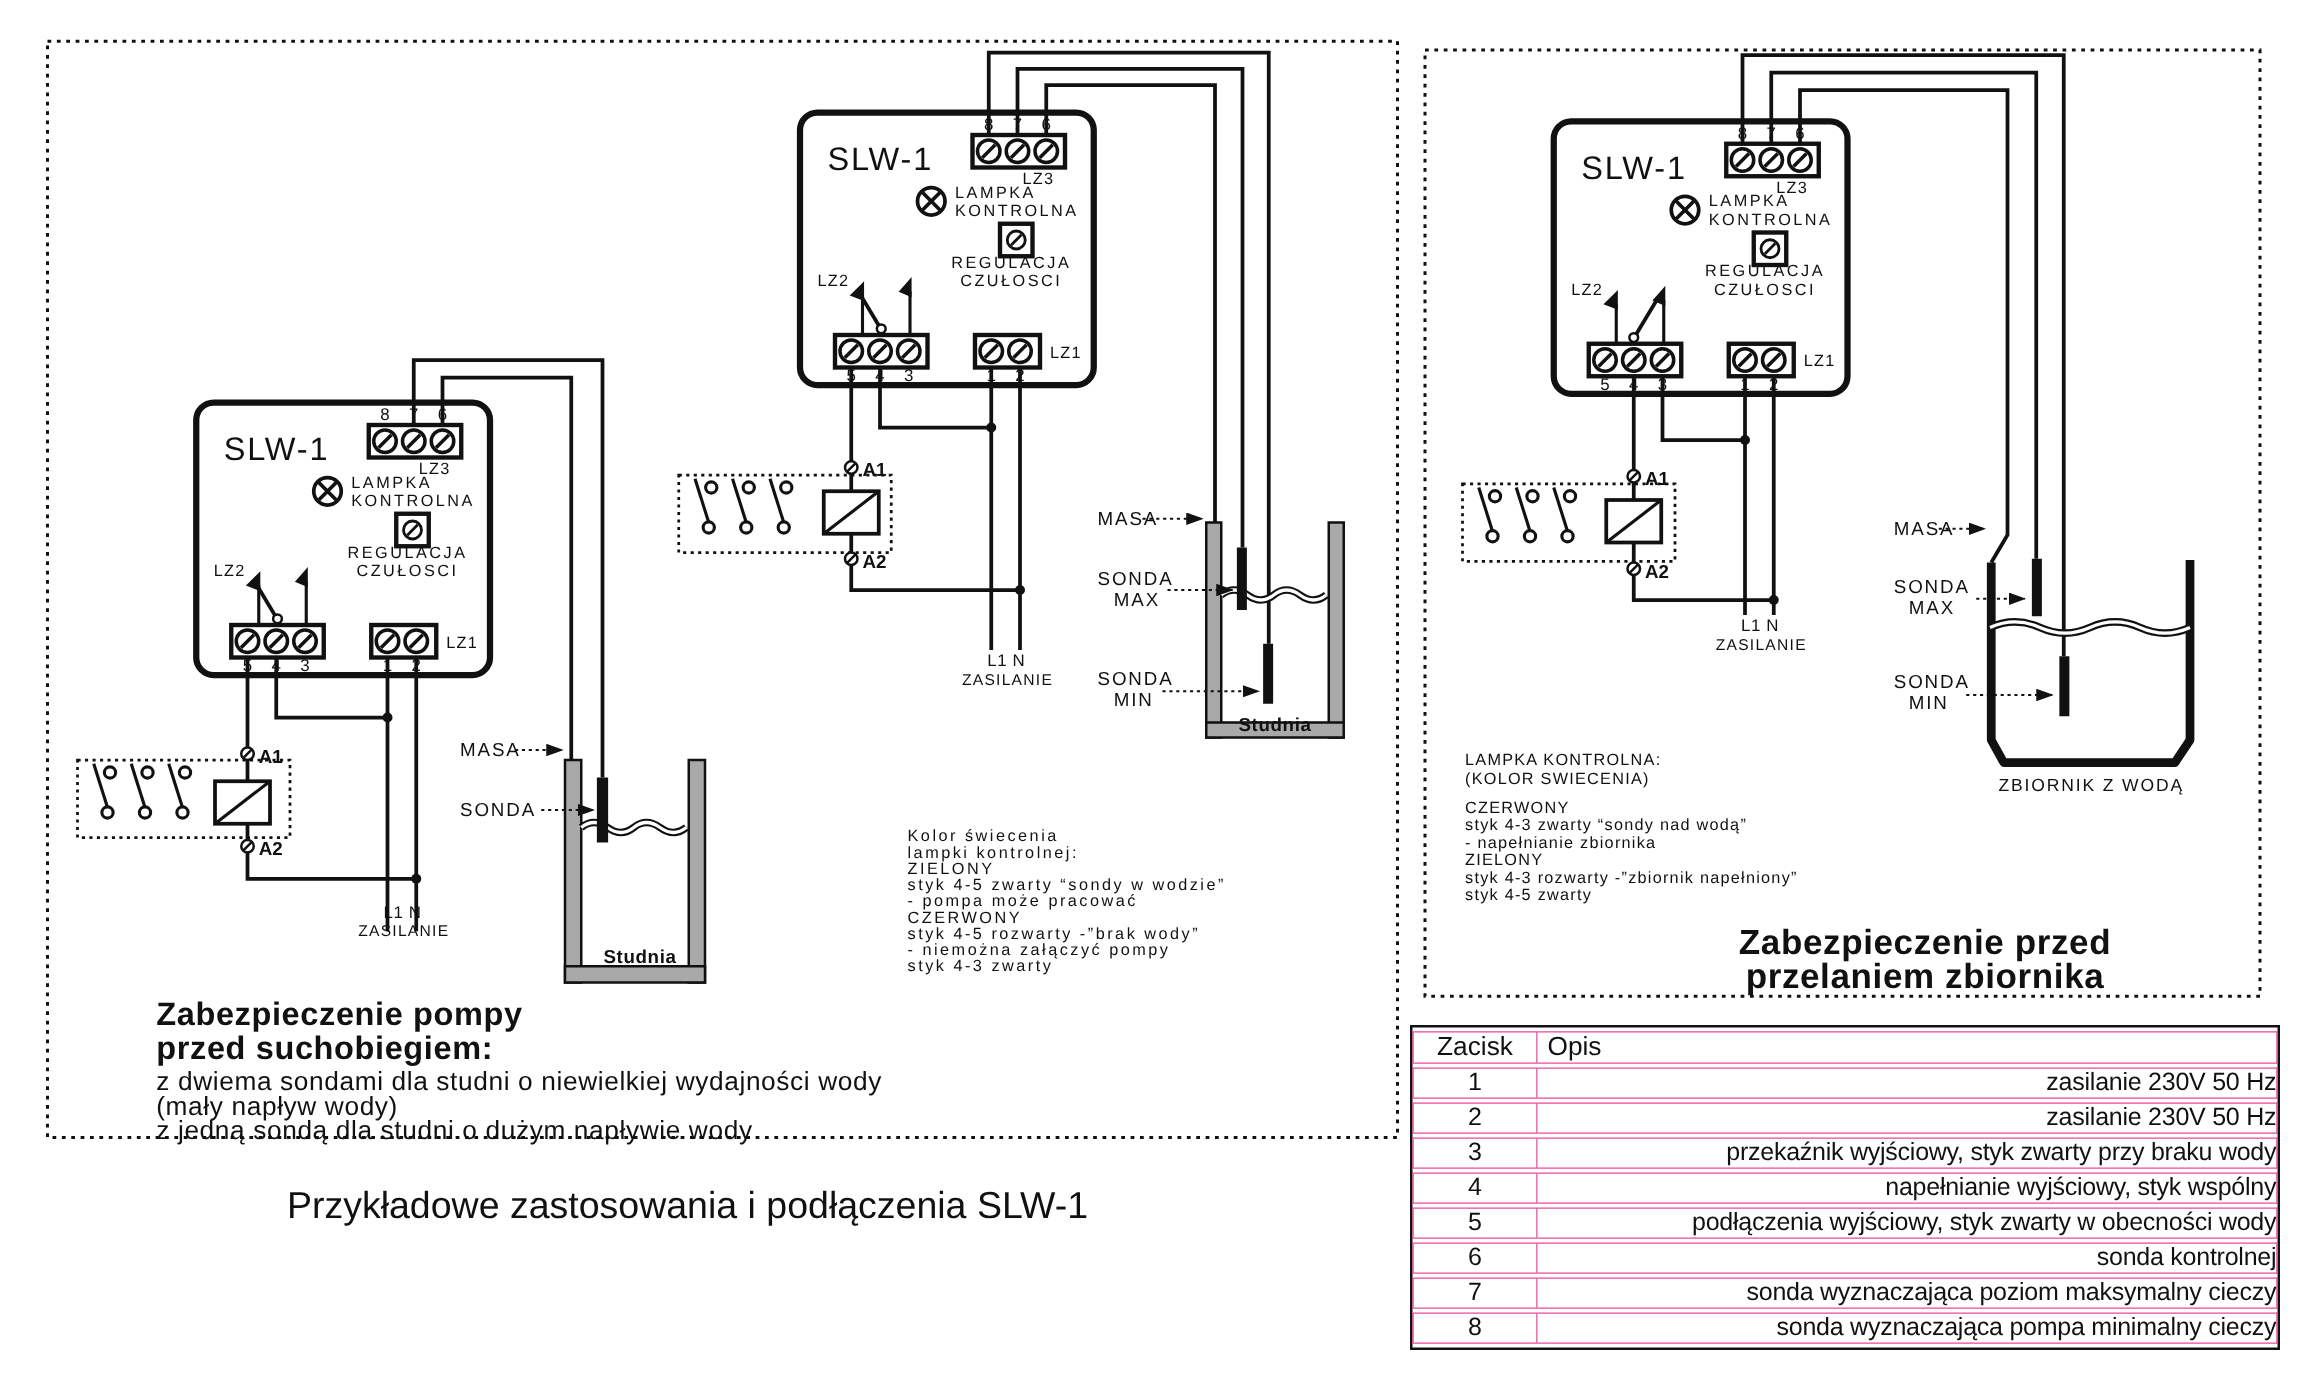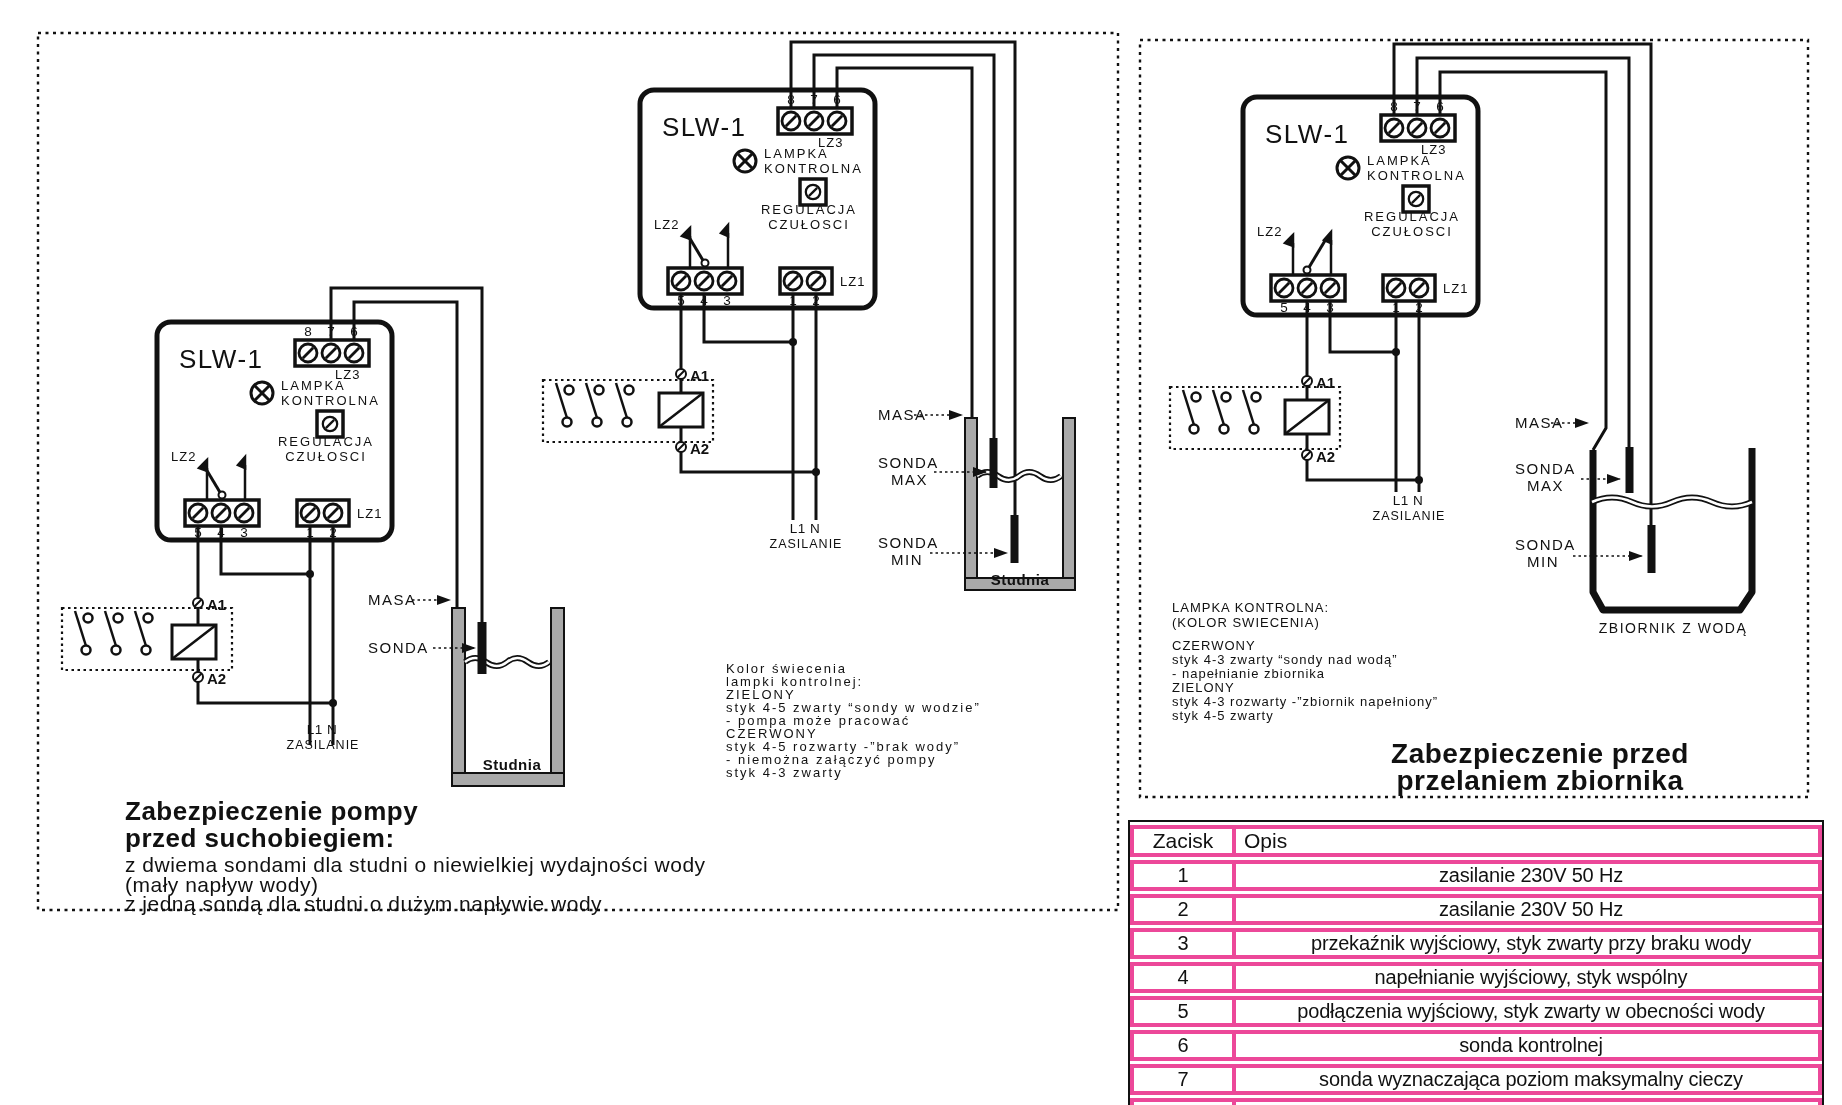--- a/index.html
+++ b/index.html
@@ -28,25 +28,25 @@
   .t-pwr2{font-size:12.5px;text-anchor:middle;letter-spacing:1px;}
   .t-note-m{font-size:13px;letter-spacing:2px;}
   .t-note-r{font-size:13px;letter-spacing:1px;}
   .t-hdg-l{font-size:26px;font-weight:bold;letter-spacing:.5px;}
   .t-note-l{font-size:21px;letter-spacing:.5px;}
   .t-hdg-r{font-size:28px;font-weight:bold;letter-spacing:.5px;text-anchor:middle;}
   .t-tank{font-size:14px;letter-spacing:1.5px;text-anchor:middle;}
   
   #term-table-wrap{position:absolute;left:1128px;top:820px;width:692px;border:2.5px solid #111;background:#fff;}
   #term-table{border-collapse:separate;border-spacing:0 3px;width:100%;}
-  #term-table th,#term-table td{border:4px solid #ec4899;height:21px;font-size:20px;line-height:1.05;
+  #term-table th,#term-table td{border:1px solid #ec4899;height:21px;font-size:20px;line-height:1.05;
       padding:1px 0;font-family:"Liberation Sans",sans-serif;color:#111;white-space:nowrap;overflow:hidden;}
   #term-table th{font-weight:normal;font-size:21px;text-align:center;}
   #term-table td.no{width:98px;text-align:center;}
-  #term-table td.desc,#term-table th.desc{border-left:none;text-align:center;padding-left:8px;}
+  #term-table td.desc,#term-table th.desc{border-left:none;text-align:right;padding-left:8px;}
   #term-table td.desc{letter-spacing:-0.2px;}
   #caption{position:absolute;left:195px;top:948px;width:710px;text-align:center;
       font-size:30px;color:#111;letter-spacing:0px;}
 </style>
 </head>
 <body>
 
 <div id="canvas">
 <svg width="1842" height="1105" viewBox="0 0 1842 1105">
   <defs>
@@ -407,13 +407,14 @@
       <td class="desc">sonda wyznaczająca poziom maksymalny cieczy</td>
     </tr>
     <tr>
       <td class="no">8</td>
       <td class="desc">sonda wyznaczająca pompa minimalny cieczy</td>
     </tr>
   </tbody>
       </table>
 </div>
 
+<div id="caption">Przykładowe zastosowania i podłączenia SLW-1</div>
 </div>
 
 </body></html>

